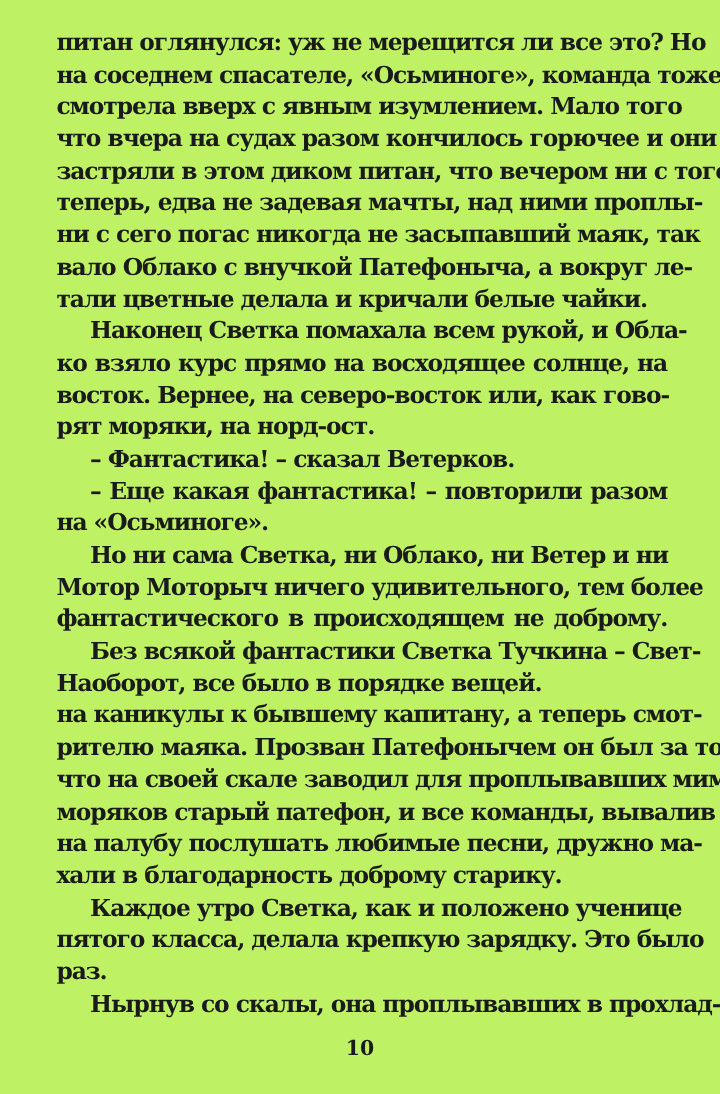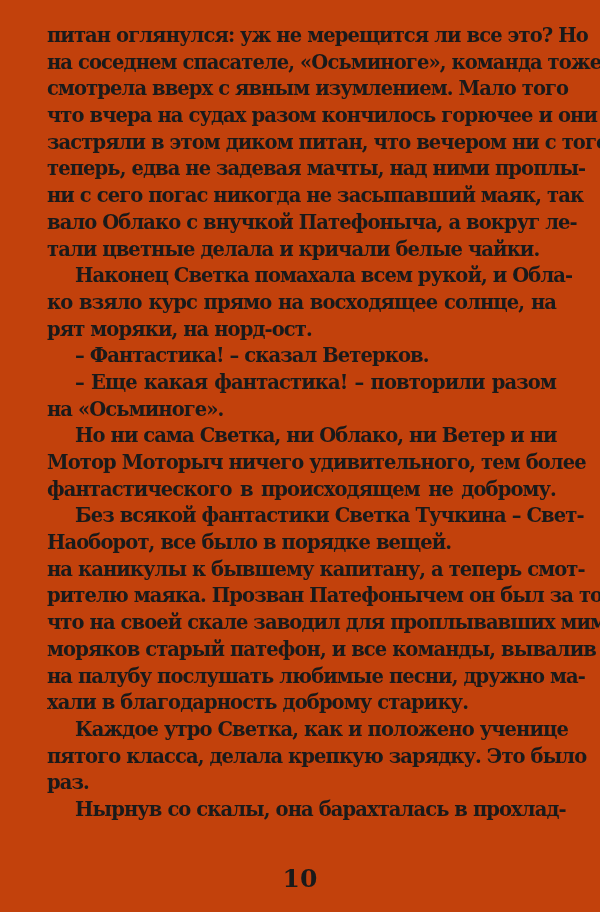--- a/index.html
+++ b/index.html
@@ -12,21 +12,21 @@
       height: 912px;
       position: relative;
       overflow: hidden;
     }
     .page {
       position: absolute;
       left: 0;
       top: 0;
       width: 600px;
       height: 912px;
-      background: #c2410c;
+      background: #bef264;
     }
     .text-block {
       position: absolute;
       left: 47px;
       top: 23px;
       width: 509px;
       font-family: "DejaVu Serif", "Liberation Serif", serif;
       font-weight: bold;
       font-size: 19.5px;
       color: #1a1a1a;
@@ -48,54 +48,55 @@
       text-align-last: left;
     }
     .page-number {
       position: absolute;
       left: 0;
       width: 600px;
       top: 864px;
       text-align: center;
       font-family: "DejaVu Serif", "Liberation Serif", serif;
       font-weight: bold;
-      font-size: 25px;
+      font-size: 17px;
       color: #1a1a1a;
     }
   </style>
 </head>
 <body>
 
 <div class="page">
   <div class="text-block">
     <span class="line">питан оглянулся: уж не мерещится ли все это? Но</span>
     <span class="line">на соседнем спасателе, «Осьминоге», команда тоже</span>
     <span class="line">смотрела вверх с явным изумлением. Мало того</span>
     <span class="line">что вчера на судах разом кончилось горючее и они</span>
     <span class="line">застряли в этом диком питан, что вечером ни с того</span>
     <span class="line">теперь, едва не задевая мачты, над ними проплы-</span>
     <span class="line">ни с сего погас никогда не засыпавший маяк, так</span>
     <span class="line">вало Облако с внучкой Патефоныча, а вокруг ле-</span>
     <span class="line last">тали цветные делала и кричали белые чайки.</span>
     <span class="line indent">Наконец Светка помахала всем рукой, и Обла-</span>
     <span class="line">ко взяло курс прямо на восходящее солнце, на</span>
+    <span class="line">восток. Вернее, на северо-восток или, как гово-</span>
     <span class="line last">рят моряки, на норд-ост.</span>
     <span class="line indent last">– Фантастика! – сказал Ветерков.</span>
     <span class="line indent">– Еще какая фантастика! – повторили разом</span>
     <span class="line last">на «Осьминоге».</span>
     <span class="line indent">Но ни сама Светка, ни Облако, ни Ветер и ни</span>
     <span class="line">Мотор Моторыч ничего удивительного, тем более</span>
     <span class="line">фантастического в происходящем не доброму.</span>
     <span class="line indent">Без всякой фантастики Светка Тучкина – Свет-</span>
     <span class="line last">Наоборот, все было в порядке вещей.</span>
     <span class="line">на каникулы к бывшему капитану, а теперь смот-</span>
     <span class="line">рителю маяка. Прозван Патефонычем он был за то,</span>
     <span class="line">что на своей скале заводил для проплывавших мимо</span>
     <span class="line">моряков старый патефон, и все команды, вывалив</span>
     <span class="line">на палубу послушать любимые песни, дружно ма-</span>
     <span class="line last">хали в благодарность доброму старику.</span>
     <span class="line indent">Каждое утро Светка, как и положено ученице</span>
     <span class="line">пятого класса, делала крепкую зарядку. Это было</span>
     <span class="line last">раз.</span>
-    <span class="line indent">Нырнув со скалы, она барахталась в прохлад-</span>
+    <span class="line indent">Нырнув со скалы, она проплывавших в прохлад-</span>
   </div>
   <div class="page-number">10</div>
 </div>
 
 </body></html>

